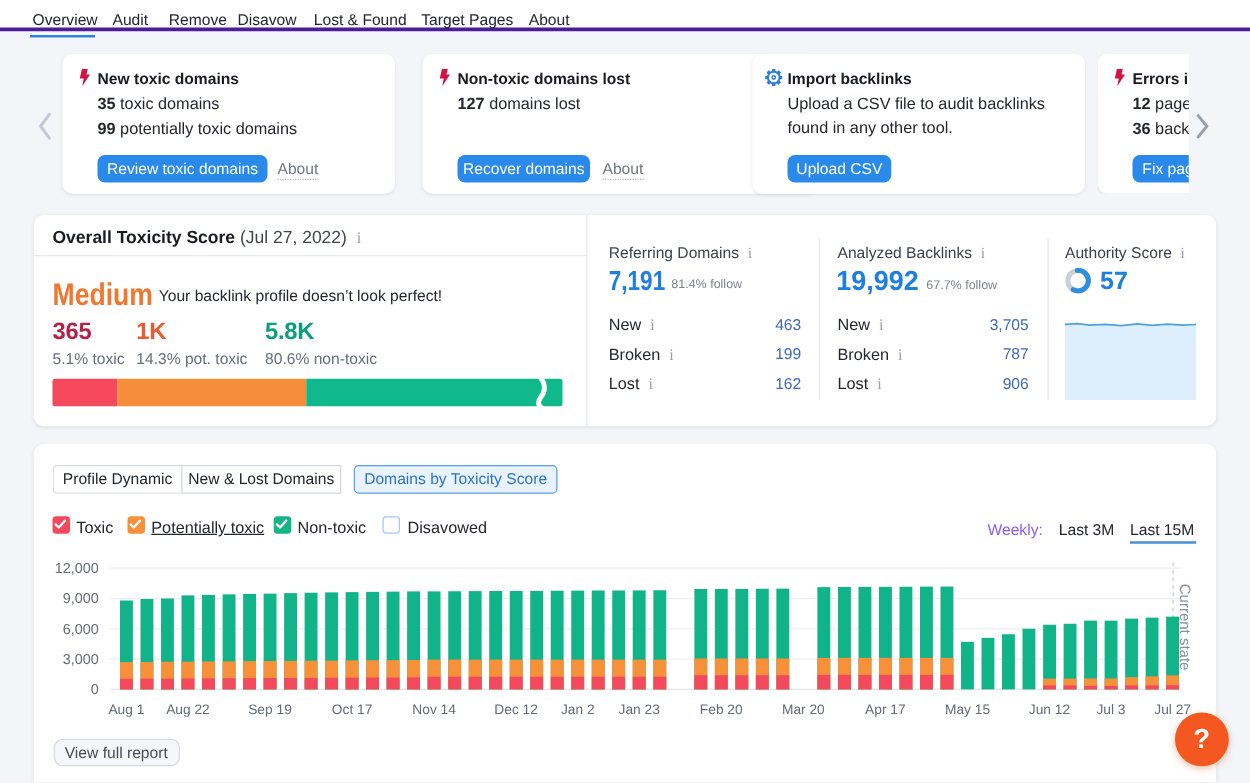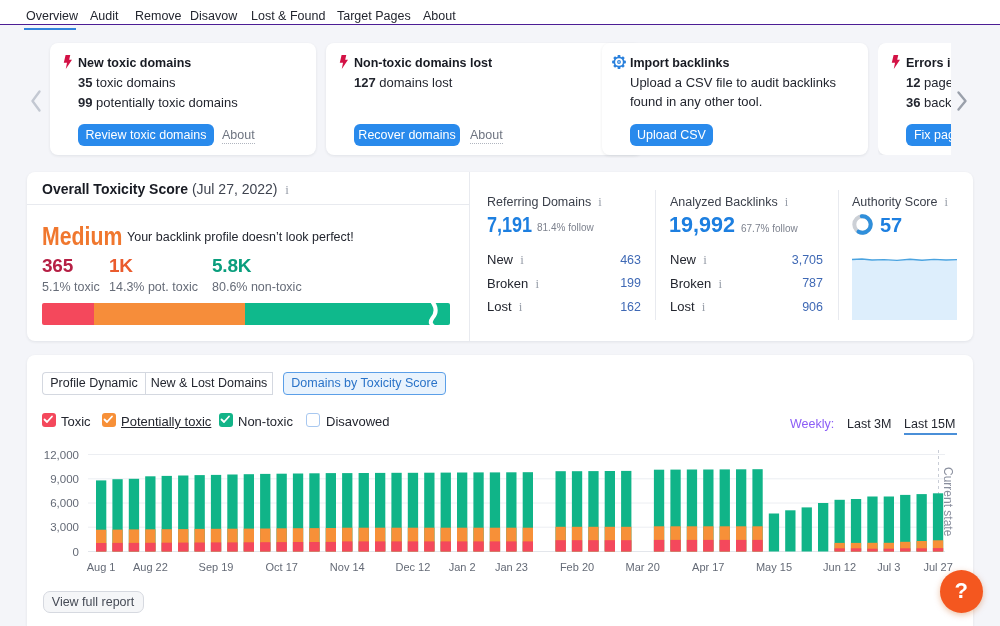--- a/index.html
+++ b/index.html
@@ -1,21 +1,21 @@
 <!DOCTYPE html>
 <html><head>
 <meta charset="utf-8">
 <style>
 * { margin:0; padding:0; box-sizing:border-box; }
 html,body { width:1000px; height:626px; overflow:hidden; }
 body { font-family:"Liberation Sans", sans-serif; background:#f4f5f9; color:#22252e; position:relative; }
 .abs { position:absolute; }
 svg text { font-family:"Liberation Sans", sans-serif; }
 
-.nav { position:absolute; left:0; top:0; width:1000px; height:25px; background:#fff; border-bottom:1px solid #4c1d95; }
+.nav { position:absolute; left:0; top:0; width:1000px; height:25px; background:#fff; border-bottom:3px solid #4c1d95; }
 .nav a { position:absolute; top:9px; font-size:12.5px; color:#23262f; text-decoration:none; white-space:nowrap; }
 .nav .active-bar { position:absolute; left:24px; top:27.5px; width:52px; height:2px; background:#3183dc; }
 
 .card { position:absolute; top:43px; height:112px; background:#fff; border-radius:8px; box-shadow:0 1px 3px rgba(30,40,60,.09); }
 .card .ttl { position:absolute; left:28px; top:13px; font-size:12.5px; font-weight:bold; color:#181b23; white-space:nowrap; }
 .card .ic { position:absolute; left:13px; top:11.5px; width:9px; height:14px; }
 .card .ln { position:absolute; left:28px; font-size:13px; color:#23262f; white-space:nowrap; }
 .btn { position:absolute; background:#298aec; color:#fff; font-size:12.5px; border-radius:6px; height:22px; line-height:22px; text-align:center; white-space:nowrap; }
 .about { position:absolute; font-size:12.5px; color:#6e7480; border-bottom:1px dotted #b0b5bf; line-height:15px; }
 
@@ -61,21 +61,21 @@
   <svg class="ic" viewBox="0 0 18 28">
       <path d="M5.2 0 L14.5 0 L12.4 9.3 L18 9.3 L5.6 28 L8 15.6 L1.6 15.6 Z" fill="#d31145"></path>
     </svg>
   <div class="ttl">New toxic domains</div>
   <div class="ln" style="top:32px;"><b>35</b> toxic domains</div>
   <div class="ln" style="top:52px;"><b>99</b> potentially toxic domains</div>
   <div class="btn" style="left:28px; top:81px; width:136px;">Review toxic domains</div>
   <div class="about" style="left:172px; top:85px;">About</div>
 </div>
 
-<div class="card" style="left:326px; width:316px;">
+<div class="card" style="left:338px; width:316px;">
   <svg class="ic" viewBox="0 0 18 28">
       <path d="M5.2 0 L14.5 0 L12.4 9.3 L18 9.3 L5.6 28 L8 15.6 L1.6 15.6 Z" fill="#d31145"></path>
     </svg>
   <div class="ttl">Non-toxic domains lost</div>
   <div class="ln" style="top:32px;"><b>127</b> domains lost</div>
   <div class="btn" style="left:28px; top:81px; width:106px;">Recover domains</div>
   <div class="about" style="left:144px; top:85px;">About</div>
 </div>
 
 <div class="card" style="left:602px; width:266px;">

